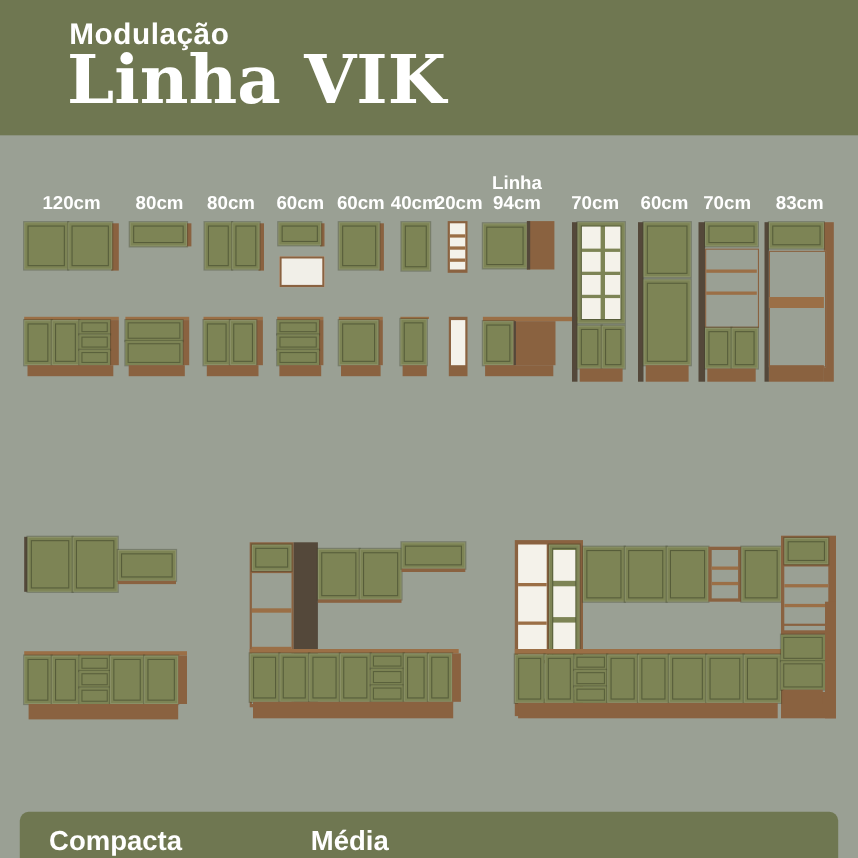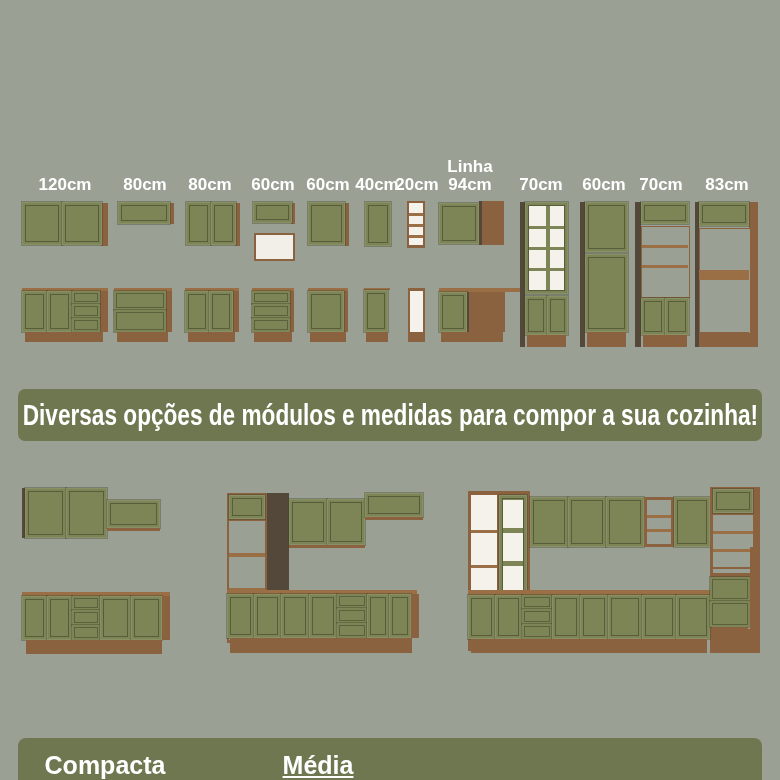--- a/index.html
+++ b/index.html
@@ -33,20 +33,24 @@
   .banner span{color:#fff;font-size:29px;font-weight:bold;white-space:nowrap;transform:scaleX(.78);transform-origin:center;}
   
   .band{position:absolute;left:18px;top:694px;width:744px;height:52px;background:#6f7751;border-radius:8px;margin-top:44px;}
   .band-label{position:absolute;top:13px;transform:translateX(-50%);color:#fff;font-size:25px;font-weight:bold;white-space:nowrap;}
 </style>
 </head>
 <body>
 
 <div class="canvas">
 
+  <div class="header">
+    <div class="kicker">Modulação</div>
+    <div class="title">Linha VIK</div>
+  </div>
 
   <div class="size-label" style="left:65px;">120cm</div>
   <div class="size-label" style="left:145px;">80cm</div>
   <div class="size-label" style="left:210px;">80cm</div>
   <div class="size-label" style="left:273px;">60cm</div>
   <div class="size-label" style="left:328px;">60cm</div>
   <div class="size-label" style="left:377px;">40cm</div>
   <div class="size-label" style="left:417px;">20cm</div>
   <div class="size-label" style="left:470px;">Linha
 94cm</div>
@@ -179,23 +183,20 @@
   </div>
   <div class="grp" style="left:695px;top:202px;width:63px;height:145px;">
     <div class="woodd" style="left:0;top:0;width:4px;height:145px;"></div>
     <div class="woodm" style="right:0;top:0;width:9px;height:145px;"></div>
     <div class="door" style="left:4px;top:0;width:50px;height:24px;"></div>
     <div class="open" style="left:4px;top:26px;width:50px;height:104px;"></div>
     <div class="wood" style="left:4px;top:68px;width:50px;height:10px;"></div>
     <div class="woodm" style="left:4px;top:130px;width:50px;height:15px;"></div>
   </div>
 
-  <div class="banner">
-    <span>Diversas opções de módulos e medidas para compor a sua cozinha!</span>
-  </div>
 
   <div class="grp" style="left:22px;top:488px;width:150px;height:172px;">
     <div class="woodd" style="left:0;top:0;width:3px;height:50px;"></div>
     <div class="door" style="left:3px;top:0;width:41px;height:50px;"></div>
     <div class="door" style="left:44px;top:0;width:41px;height:50px;"></div>
     <div class="door" style="left:85px;top:12px;width:53px;height:28px;"></div>
     <div class="woodm" style="left:85px;top:40px;width:53px;height:3px;"></div>
     <div class="wood" style="left:0;top:104px;width:148px;height:4px;"></div>
     <div class="door" style="left:0;top:108px;width:25px;height:44px;"></div>
     <div class="door" style="left:25px;top:108px;width:25px;height:44px;"></div>
@@ -274,16 +275,16 @@
     <div class="woodm" style="left:3px;top:152px;width:236px;height:14px;"></div>
     <div class="woodm" style="left:242px;top:86px;width:40px;height:4px;"></div>
     <div class="drawer" style="left:242px;top:90px;width:40px;height:24px;"></div>
     <div class="drawer" style="left:242px;top:114px;width:40px;height:26px;"></div>
     <div class="woodm" style="left:244px;top:140px;width:36px;height:13px;"></div>
     <div class="woodm" style="left:282px;top:60px;width:10px;height:106px;"></div>
   </div>
 
   <div class="band">
     <div class="band-label" style="left:87px;">Compacta</div>
-    <div class="band-label" style="left:300px;text-decoration:underline;">Média</div>
+    <div class="band-label" style="left:300px;">Média</div>
   </div>
 
 </div>
 
 </body></html>

